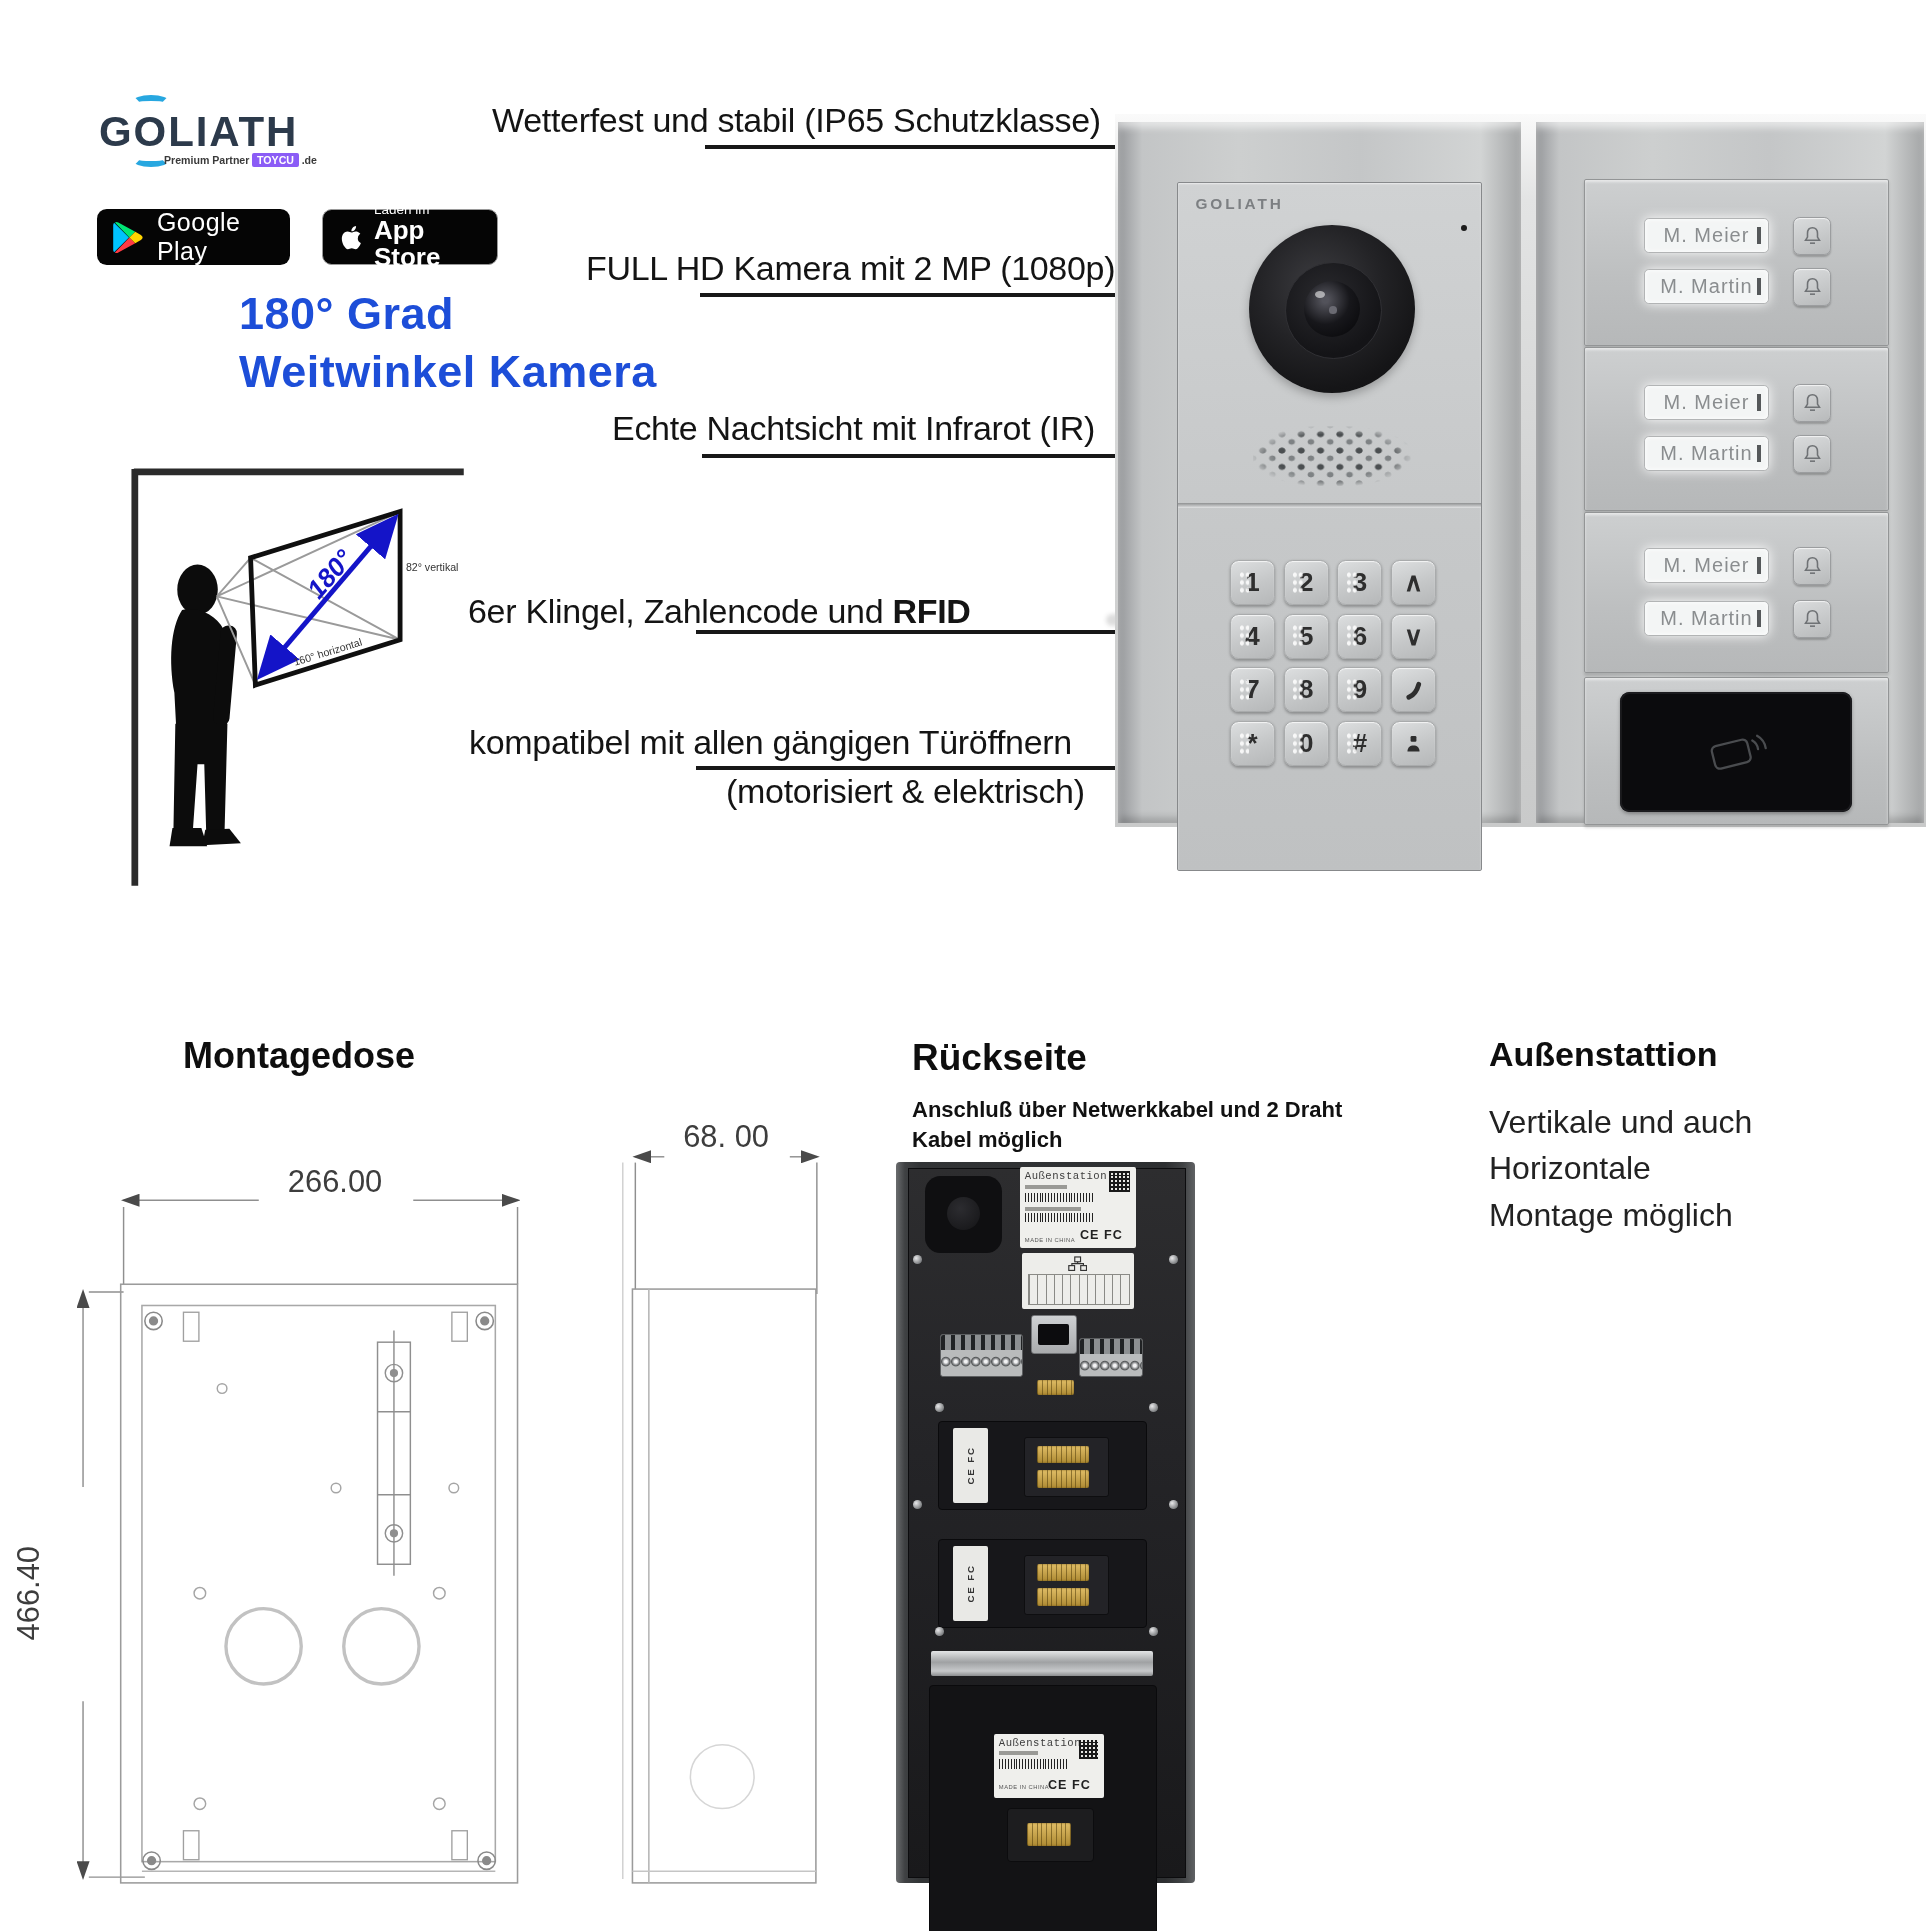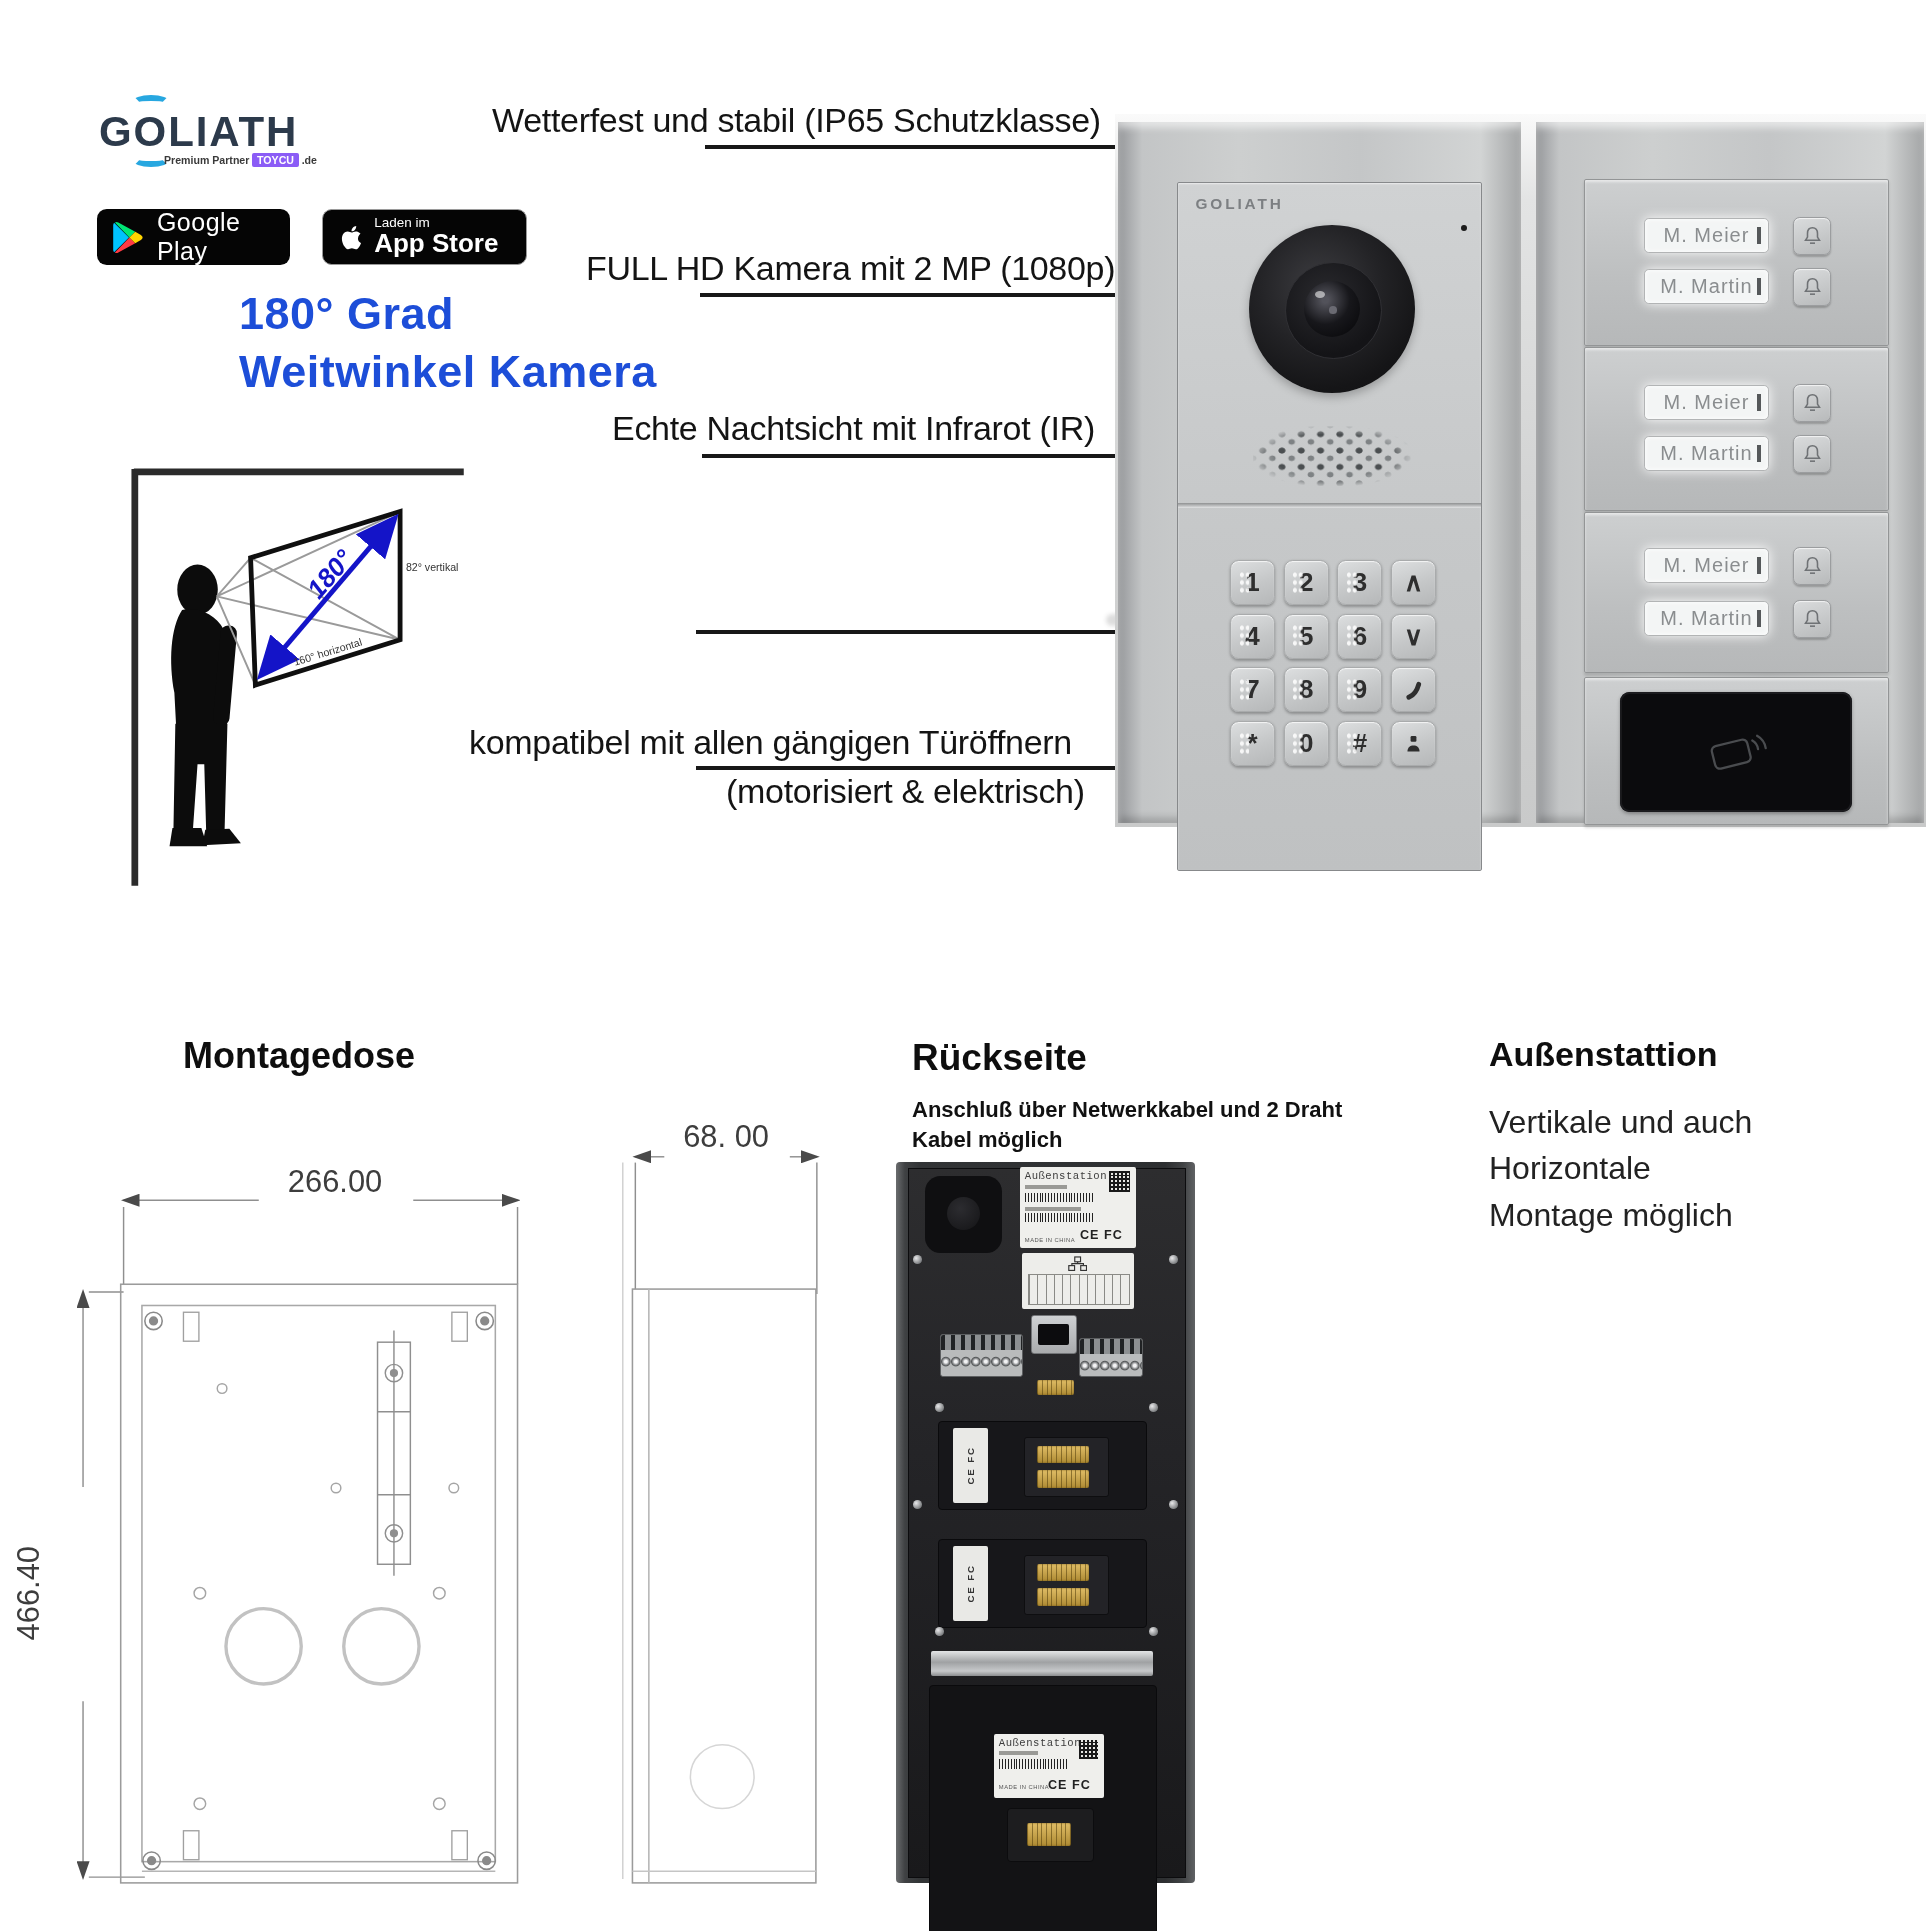--- a/index.html
+++ b/index.html
@@ -135,21 +135,21 @@
   <div class="abs badge" style="left:97px;top:209px;width:193px;height:56px;">
     <svg width="33" height="37" viewBox="0 0 32 34" style="margin-left:15.4px;">
       <path d="M3,1.5 Q4.5,0.3 6.5,1.4 L24,11 L18,17 Z" fill="#00e675"></path>
       <path d="M3,32.5 Q4.5,33.7 6.5,32.6 L24,23 L18,17 Z" fill="#ff3a44"></path>
       <path d="M2.2,1.8 L17.5,17 L2.2,32.2 Q1.2,31.2 1.2,29 L1.2,5 Q1.2,2.8 2.2,1.8 Z" fill="#00c3ff"></path>
       <path d="M18,17 L24,11 L29.8,14.3 Q31.6,15.6 31.6,17 Q31.6,18.4 29.8,19.7 L24,23 Z" fill="#ffd400"></path>
     </svg>
     <div class="gp-text">Google Play</div>
   </div>
 
-  <div class="abs badge as" style="left:322px;top:209px;width:205px;height:56px;">
+  <div class="abs badge as" style="left:322px;top:209px;width:176px;height:56px;">
     <svg width="27" height="31" viewBox="0 0 26 30" style="margin-left:12.6px;">
       <path fill="#ffffff" d="M21.2,15.9c0-3,2.4-4.4,2.5-4.5c-1.4-2-3.5-2.3-4.2-2.3c-1.8-0.2-3.5,1-4.4,1c-0.9,0-2.3-1-3.8-1
       c-1.9,0-3.7,1.1-4.7,2.9c-2,3.5-0.5,8.7,1.4,11.5c1,1.4,2.1,3,3.6,2.9c1.4-0.1,2-0.9,3.7-0.9c1.7,0,2.2,0.9,3.8,0.9
       c1.6,0,2.6-1.4,3.5-2.8c1.1-1.6,1.6-3.2,1.6-3.3C24.2,20.3,21.2,19.2,21.2,15.9z M18.3,7.4c0.8-0.9,1.3-2.2,1.2-3.6
       c-1.1,0-2.5,0.8-3.3,1.7c-0.7,0.8-1.4,2.2-1.2,3.5C16.2,9.1,17.5,8.3,18.3,7.4z"></path>
     </svg>
     <div class="as-text">
       <span class="s">Laden im</span>
       <span class="l">App Store</span>
     </div>
@@ -160,20 +160,21 @@
 
   <div class="abs feat" style="left:492px;top:101px;">Wetterfest und stabil (IP65 Schutzklasse)</div>
   <div class="uline" style="left:705px;top:145px;width:444px;"></div>
 
   <div class="abs feat" style="left:586px;top:249px;">FULL HD Kamera mit 2 MP (1080p)</div>
   <div class="uline" style="left:700px;top:293px;width:446px;"></div>
 
   <div class="abs feat" style="left:612px;top:409px;">Echte Nachtsicht mit Infrarot (IR)</div>
   <div class="uline" style="left:702px;top:454px;width:447px;"></div>
 
+  <div class="abs feat" style="left:468px;top:592px;"><span>6er Klingel, Zahlencode und </span><b>RFID</b></div>
   <div class="uline" style="left:696px;top:630px;width:455px;"></div>
   <div class="abs" style="left:1106px;top:614px;width:48px;height:11.6px;background:#777;opacity:.25;border-radius:5.8px;filter:blur(1.9px);"></div>
 
   <div class="abs feat" style="left:469px;top:723px;">kompatibel mit allen gängigen Türöffnern</div>
   <div class="uline" style="left:696px;top:766px;width:455px;"></div>
   <div class="abs feat" style="left:726px;top:772px;">(motorisiert &amp; elektrisch)</div>
 
   <svg class="abs" style="left:97px;top:444px;" width="502" height="463" viewBox="100 460 520 480">
 
     <path d="M138,489 H480 M139,486 V918" stroke="#2b2b2b" stroke-width="7" fill="none"></path>

